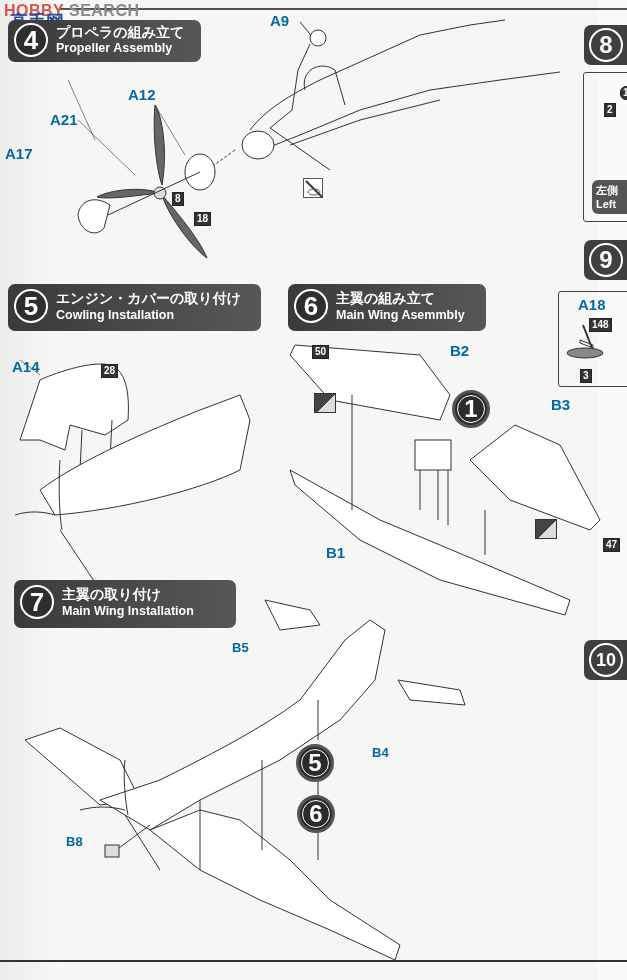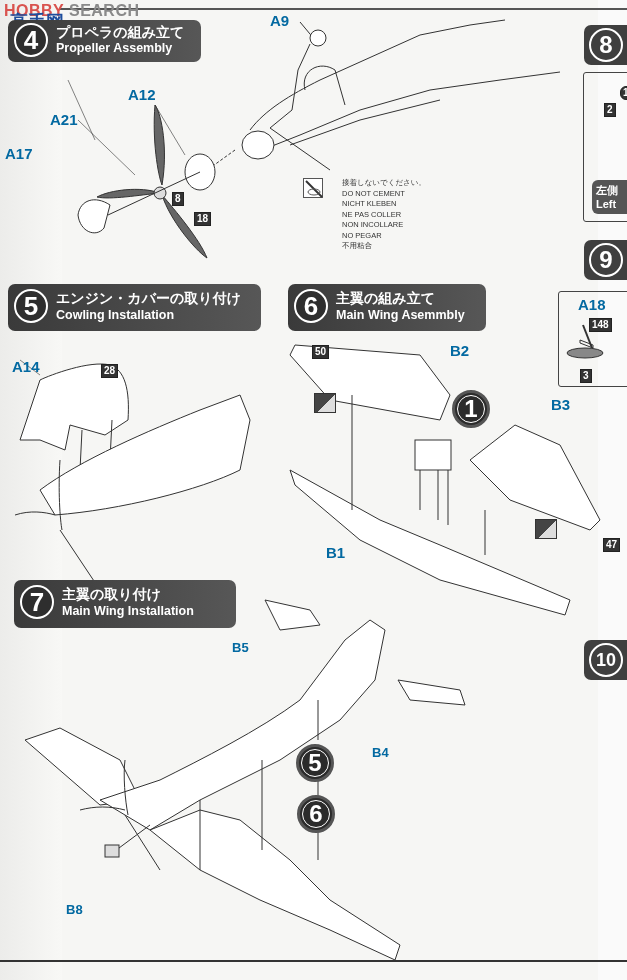--- a/index.html
+++ b/index.html
@@ -186,41 +186,32 @@
   <div class="label" style="left:5px; top:145px;">A17</div>
   <div class="tag" style="left:172px; top:192px;">8</div>
   <div class="tag" style="left:194px; top:212px;">18</div>
 
   <div class="warn-icon" style="left:303px; top:178px;">
     <svg width="20" height="20" viewBox="0 0 20 20">
         <path d="M2 2 L18 18" stroke="#333" stroke-width="2"></path>
         <ellipse cx="10" cy="13" rx="6" ry="3" fill="none" stroke="#555"></ellipse>
       </svg>
   </div>
-  <div class="warn" style="left:342px; top:178px;">
-    <div>接着しないでください。</div>
-    <div>DO NOT CEMENT</div>
-    <div>NICHT KLEBEN</div>
-    <div>NE PAS COLLER</div>
-    <div>NON INCOLLARE</div>
-    <div>NO PEGAR</div>
-    <div>不用粘合</div>
-  </div>
 
   <div class="label" style="left:12px; top:358px;">A14</div>
   <div class="tag" style="left:101px; top:364px;">28</div>
 
   <div class="tag" style="left:271px; top:345px;margin-left:41px;">50</div>
   <div class="label" style="left:450px; top:342px;">B2</div>
   <div class="label" style="left:551px; top:396px;">B3</div>
   <div class="label" style="left:326px; top:544px;">B1</div>
   <div class="tag" style="left:603px; top:538px;">47</div>
   <div class="circle-ref" style="left:452px; top:390px;">1</div>
 
   <div class="cut-icon" style="left:314px; top:393px;"></div>
   <div class="cut-icon" style="left:535px; top:519px;"></div>
 
   <div class="label small" style="left:232px; top:640px;">B5</div>
   <div class="label small" style="left:372px; top:745px;">B4</div>
-  <div class="label small" style="left:66px; top:902px;">B8</div>
+  <div class="label small" style="left:66px; top:834px;">B8</div>
   <div class="circle-ref" style="left:296px; top:744px;">5</div>
   <div class="circle-ref" style="left:297px; top:795px;">6</div>
 </div>
 
 </body></html>

